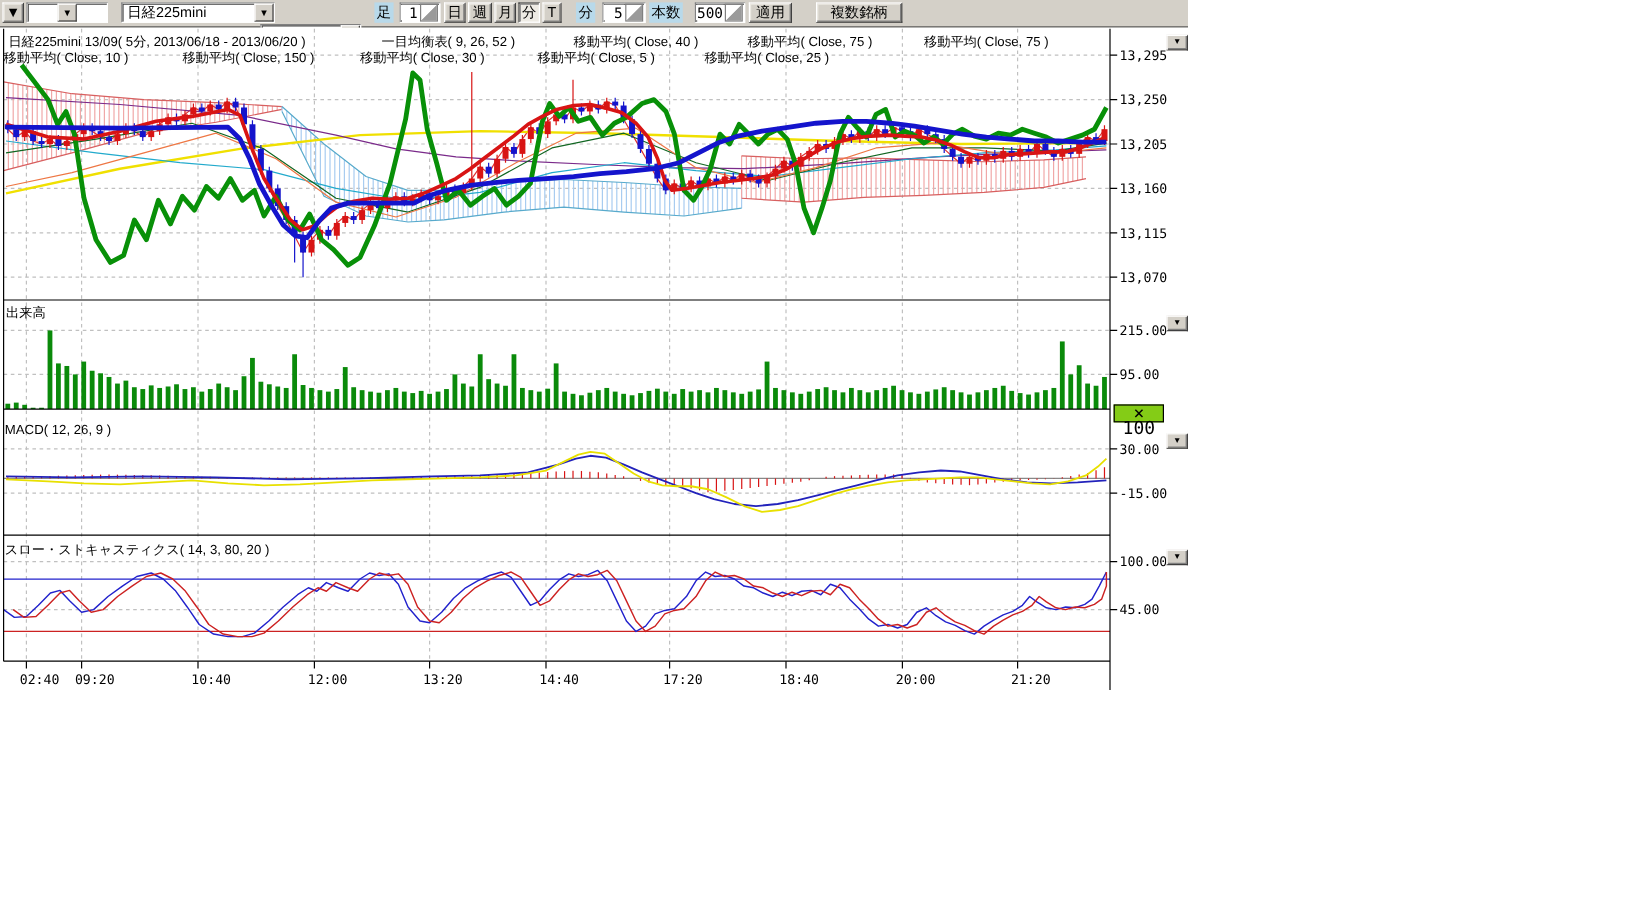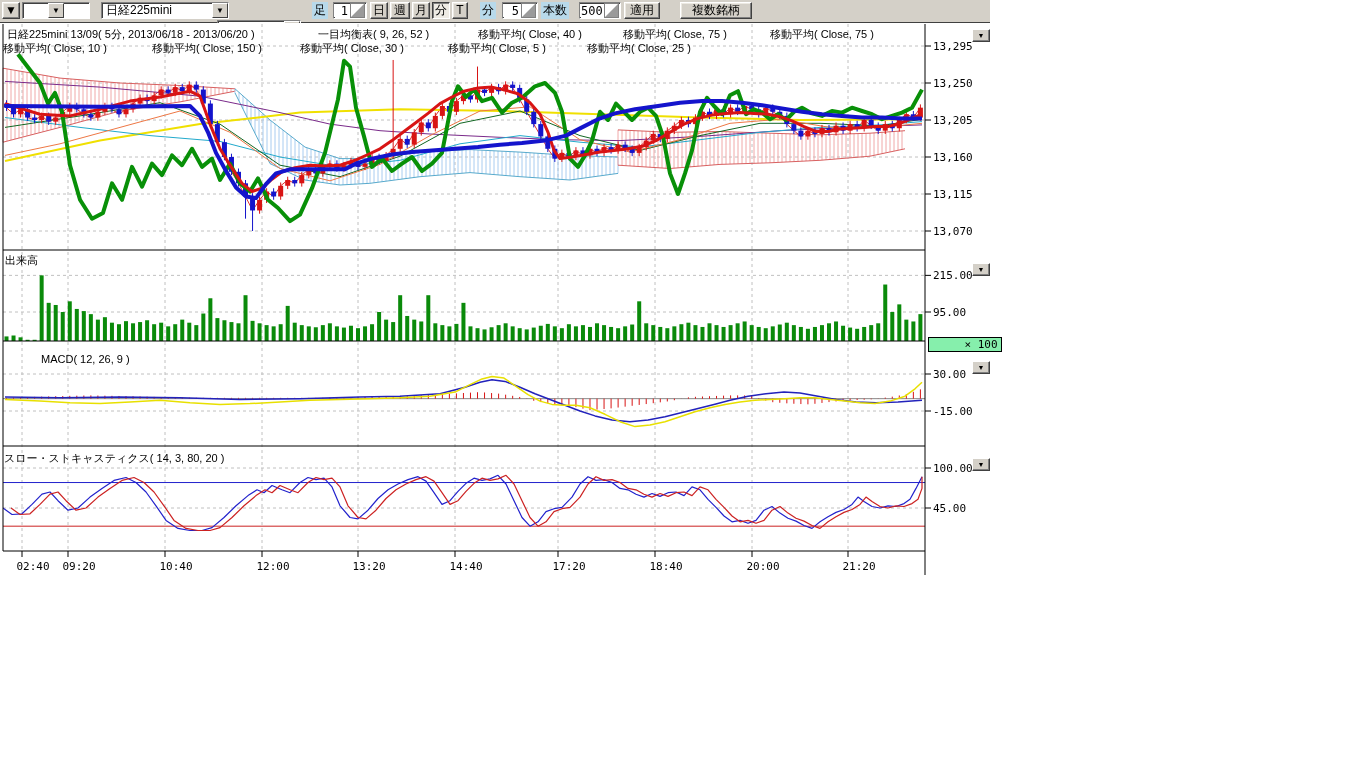--- a/index.html
+++ b/index.html
@@ -24,22 +24,22 @@
   .spinbox input{border:0;outline:0;width:100%;height:13px;font-size:12px;text-align:right;
     font-family:"DejaVu Sans Mono", monospace;padding:0 1px;background:#fff;}
   .spinicon{width:13px;height:13px;margin:1px;border:1px solid #808080;
     background:linear-gradient(135deg,#ffffff 48%,#9a9a9a 52%);flex:none;}
   
   .chart{position:absolute;left:0;top:23px;width:1366px;height:745px;background:#fff;}
   .hline{position:absolute;font-size:11px;white-space:nowrap;color:#000;}
   svg text{font-family:"DejaVu Sans Mono", monospace;font-size:11px;fill:#000;}
   .plabel{position:absolute;font-size:11px;color:#000;white-space:nowrap;}
   .unitbox{position:absolute;left:928px;top:314px;width:40px;height:13px;border:1px solid #000;
-    background:#86efac;font-size:11px;line-height:13px;text-align:center;
-    font-family:"DejaVu Sans Mono", monospace;padding-left:32px;}
+    background:#84cc16;font-size:15px;line-height:13px;text-align:center;
+    font-family:"DejaVu Sans Mono", monospace;}
   .paneldrop{position:absolute;left:972px;width:18px;height:13px;background:#d4d0c8;
     border:1px solid;border-color:#fff #404040 #404040 #fff;box-shadow:inset -1px -1px 0 #808080;
     font-size:7px;text-align:center;line-height:11px;padding:0;cursor:default;}
 </style>
 </head>
 <body>
 
 <div class="app">
 
   <div class="toolbar">
@@ -957,21 +957,21 @@
     <span class="hline" style="left:623px;top:4px;">移動平均( Close, 75 )</span>
     <span class="hline" style="left:770px;top:4px;">移動平均( Close, 75 )</span>
     <span class="hline" style="left:3px;top:18px;">移動平均( Close, 10 )</span>
     <span class="hline" style="left:152px;top:18px;">移動平均( Close, 150 )</span>
     <span class="hline" style="left:300px;top:18px;">移動平均( Close, 30 )</span>
     <span class="hline" style="left:448px;top:18px;">移動平均( Close, 5 )</span>
     <span class="hline" style="left:587px;top:18px;text-align:center;">移動平均( Close, 25 )</span>
 
     
     <span class="plabel" style="left:5px;top:230px;">出来高</span>
-    <span class="plabel" style="left:4px;top:330px;margin-left:37px;">MACD( 12, 26, 9 )</span>
+    <span class="plabel" style="left:4px;top:330px;">MACD( 12, 26, 9 )</span>
     <span class="plabel" style="left:4px;top:428px;">スロー・ストキャスティクス( 14, 3, 80, 20 )</span>
     <span class="unitbox">× 100</span>
 
     
     <button class="paneldrop" style="top:6px;">▼</button>
     <button class="paneldrop" style="top:240px;">▼</button>
     <button class="paneldrop" style="top:338px;">▼</button>
     <button class="paneldrop" style="top:435px;">▼</button>
   </div>
 </div>

